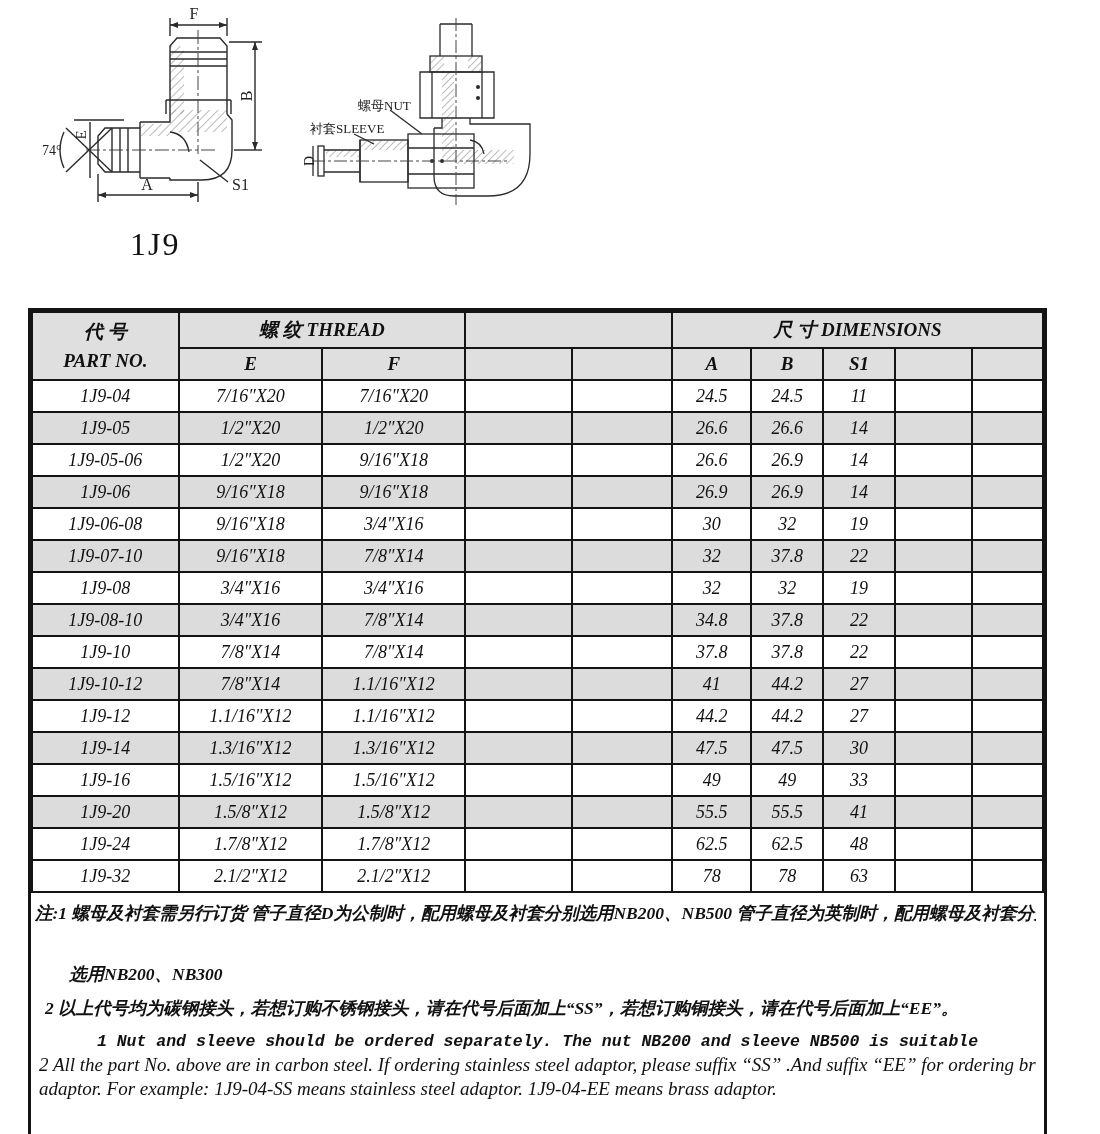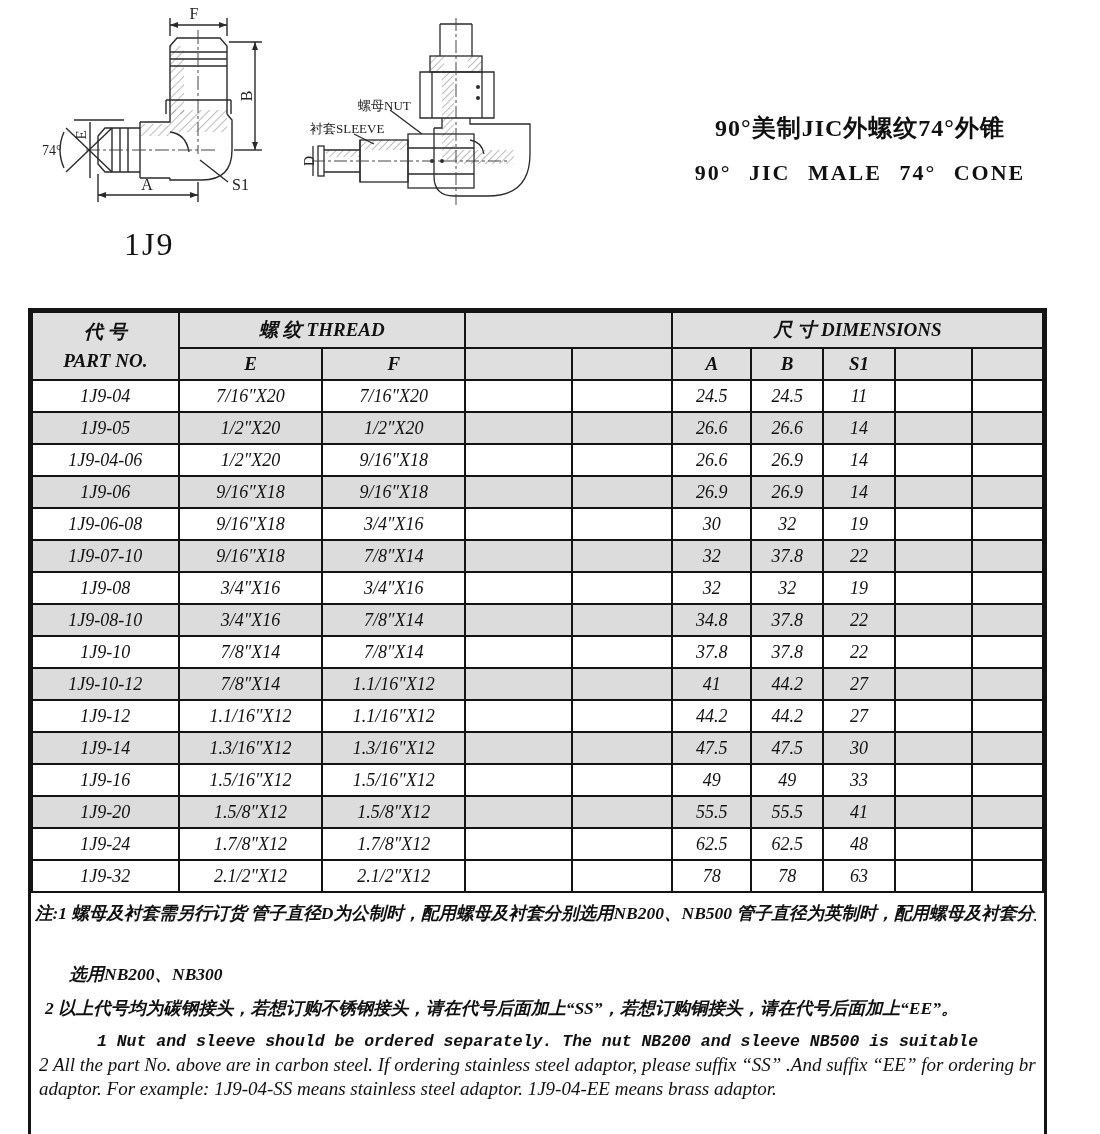--- a/index.html
+++ b/index.html
@@ -5,21 +5,21 @@
   html,body{margin:0;padding:0;background:#fff;}
   .page{position:relative;width:1100px;height:1134px;background:#fff;overflow:hidden;
         font-family:"Liberation Serif","DejaVu Serif",serif;color:#111;}
   svg text{font-family:"Liberation Serif","DejaVu Serif",serif;fill:#222;}
   .drawing{position:absolute;}
   .drawing-left{left:20px;top:2px;}
   .drawing-right{left:302px;top:0px;}
   .title-block{position:absolute;left:650px;top:112px;width:420px;text-align:center;}
   .title-zh{font-size:24px;font-weight:bold;letter-spacing:1px;}
   .title-en{font-size:22px;font-weight:bold;margin-top:16px;letter-spacing:2px;word-spacing:10px;}
-  .part-code{position:absolute;left:124px;top:226px;font-size:32px;letter-spacing:2px;}
+  .part-code{position:absolute;left:130px;top:226px;font-size:32px;letter-spacing:2px;}
   .table-frame{position:absolute;left:28px;top:308px;width:1019px;height:964px;
                border:3px solid #141414;box-sizing:border-box;background:#fff;font-style:italic;}
   table.spec{border-collapse:collapse;table-layout:fixed;width:100%;}
   table.spec td{border:2px solid #141414;text-align:center;vertical-align:middle;
                 font-size:18px;padding:0;overflow:hidden;white-space:nowrap;}
   tr.h1 td{height:34px;background:#dfdfdf;font-weight:bold;font-size:19px;}
   tr.h2 td{height:30px;background:#dfdfdf;font-weight:bold;font-size:19px;}
   td.partno-head{background:#dfdfdf;font-weight:bold;font-size:19px;line-height:1.55;}
   tr.data-row td{height:30px;}
   tr.data-row.shaded td{background:#dcdcdc;}
@@ -149,24 +149,20 @@
       <line x1="11" y1="146" x2="11" y2="176"></line>
 
       <line x1="88" y1="110" x2="120" y2="134"></line>
       <line x1="52" y1="134" x2="72" y2="144"></line>
     </g>
     <text x="56" y="110" font-size="13">螺母NUT</text>
     <text x="8" y="133" font-size="13">衬套SLEEVE</text>
     <text x="8" y="165" font-size="14" text-anchor="middle" transform="rotate(-90,8,161)">D</text>
   </svg>
 
-  <div class="title-block">
-    <div class="title-zh">90°美制JIC外螺纹74°外锥</div>
-    <div class="title-en">90° JIC MALE 74° CONE</div>
-  </div>
 
   <div class="part-code">1J9</div>
 
   <div class="table-frame">
     <table class="spec">
       <colgroup>
         <col style="width:146px">
           <col style="width:143px">
           <col style="width:142px">
         <col style="width:106px">
@@ -218,21 +214,21 @@
     <td>1/2″X20</td>
     <td></td>
     <td></td>
     <td>26.6</td>
     <td>26.6</td>
     <td>14</td>
     <td></td>
     <td></td>
   </tr>
           <tr class="data-row">
-    <td>1J9-04-06</td>
+    <td>1J9-05-06</td>
     <td>1/2″X20</td>
     <td>9/16″X18</td>
     <td></td>
     <td></td>
     <td>26.6</td>
     <td>26.9</td>
     <td>14</td>
     <td></td>
     <td></td>
   </tr>

